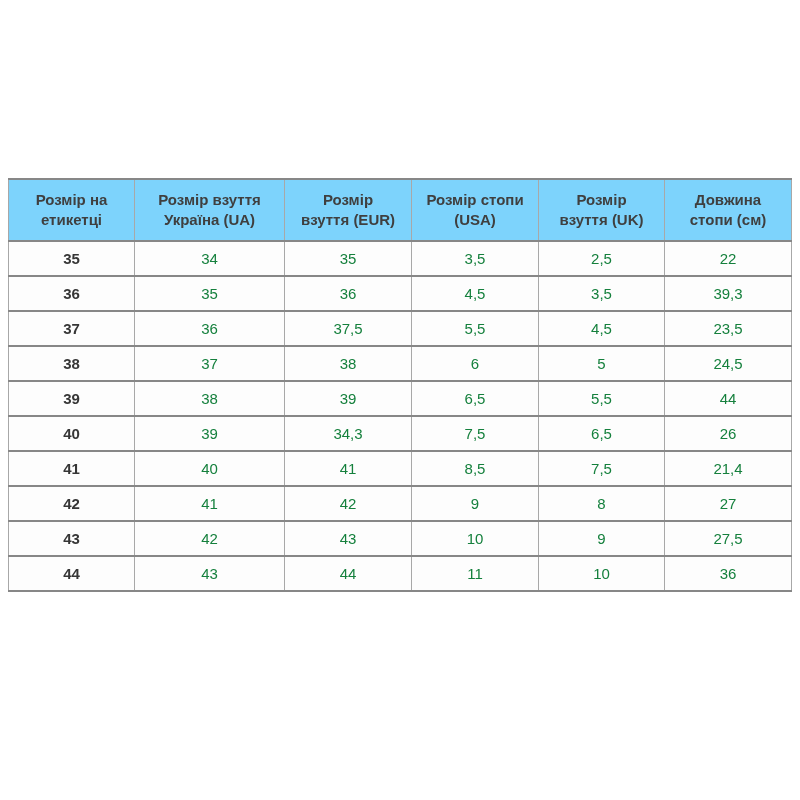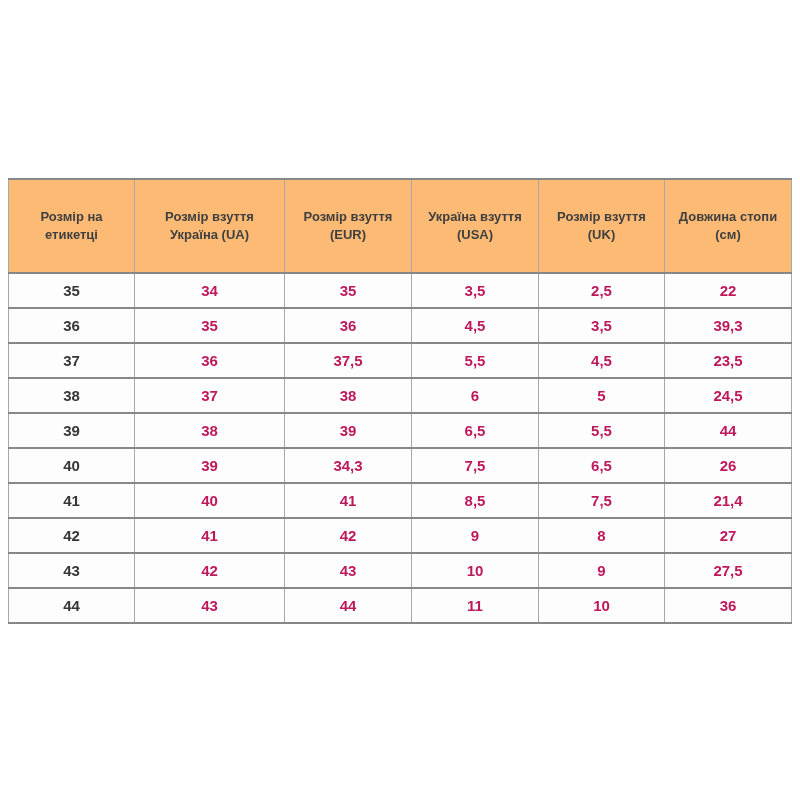--- a/index.html
+++ b/index.html
@@ -28,61 +28,61 @@
     text-align: center;
     vertical-align: middle;
     border-left: 1px solid #a8a8a8;
     border-right: 1px solid #a8a8a8;
     border-top: 2px solid #878787;
     border-bottom: 2px solid #878787;
     overflow: hidden;
   }
   th {
     height: 52px;
-    padding: 20px 12px;
-    font-size: 13px;
+    padding: 4px 12px;
+    font-size: 15px;
     font-weight: bold;
     color: #3f3f3f;
     line-height: 1.35;
-    background: #fdba74;
+    background: #7dd3fc;
   }
   td {
     height: 33px;
     padding: 0 6px;
     font-size: 15px;
     background: #fdfdfd;
   }
   td.label-cell {
     font-weight: bold;
     color: #363636;
   }
   td.value-cell {
-    font-weight: bold;
-    color: #be185d;
+    font-weight: normal;
+    color: #15803d;
   }
 </style>
 </head>
 <body>
 
 <div class="canvas">
   <table class="size-table">
     <colgroup>
       <col style="width:126px">
       <col style="width:150px">
       <col style="width:127px">
       <col style="width:127px">
       <col style="width:126px">
       <col style="width:127px">
     </colgroup>
     <thead>
       <tr id="header-row">
           <th>Розмір на етикетці</th>
           <th>Розмір взуття Україна (UA)</th>
           <th>Розмір взуття (EUR)</th>
-          <th>Україна взуття (USA)</th>
+          <th>Розмір стопи (USA)</th>
           <th>Розмір взуття (UK)</th>
           <th>Довжина стопи (см)</th>
         </tr>
     </thead>
     <tbody id="table-body">
         <tr>
           <td class="label-cell">35</td>
           <td class="value-cell">34</td>
           <td class="value-cell">35</td>
           <td class="value-cell">3,5</td>

